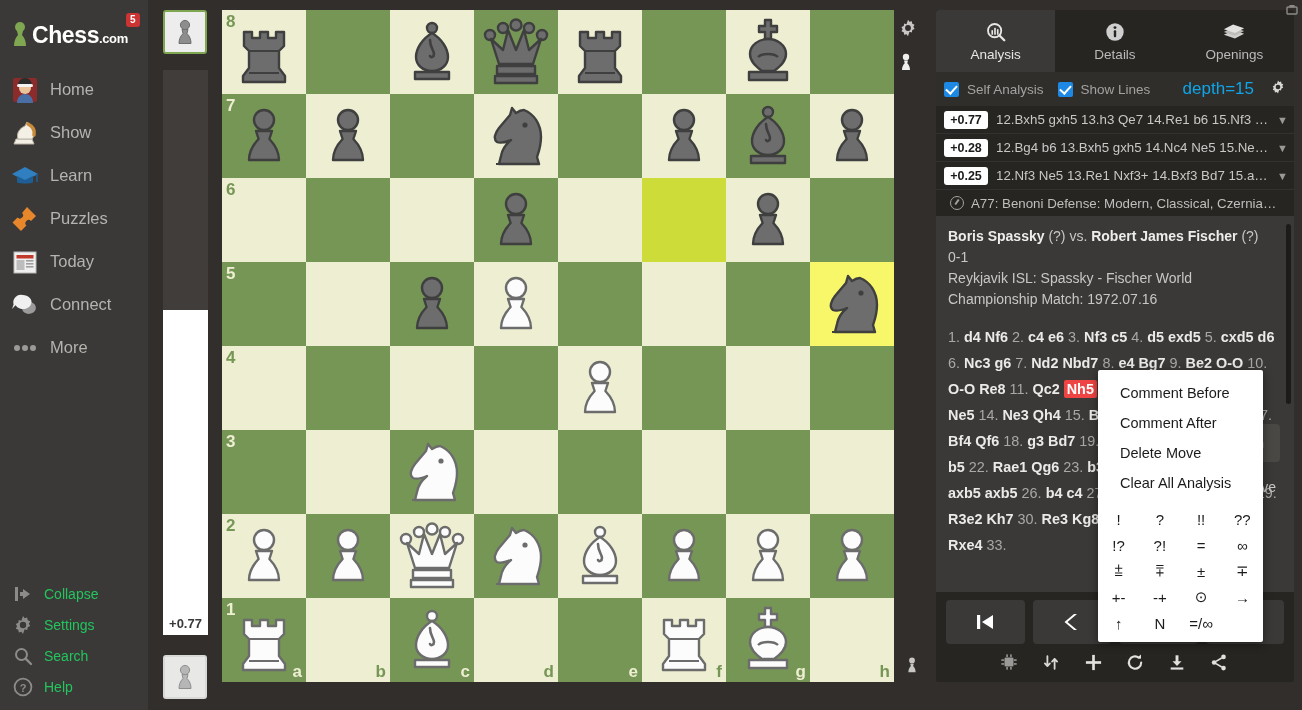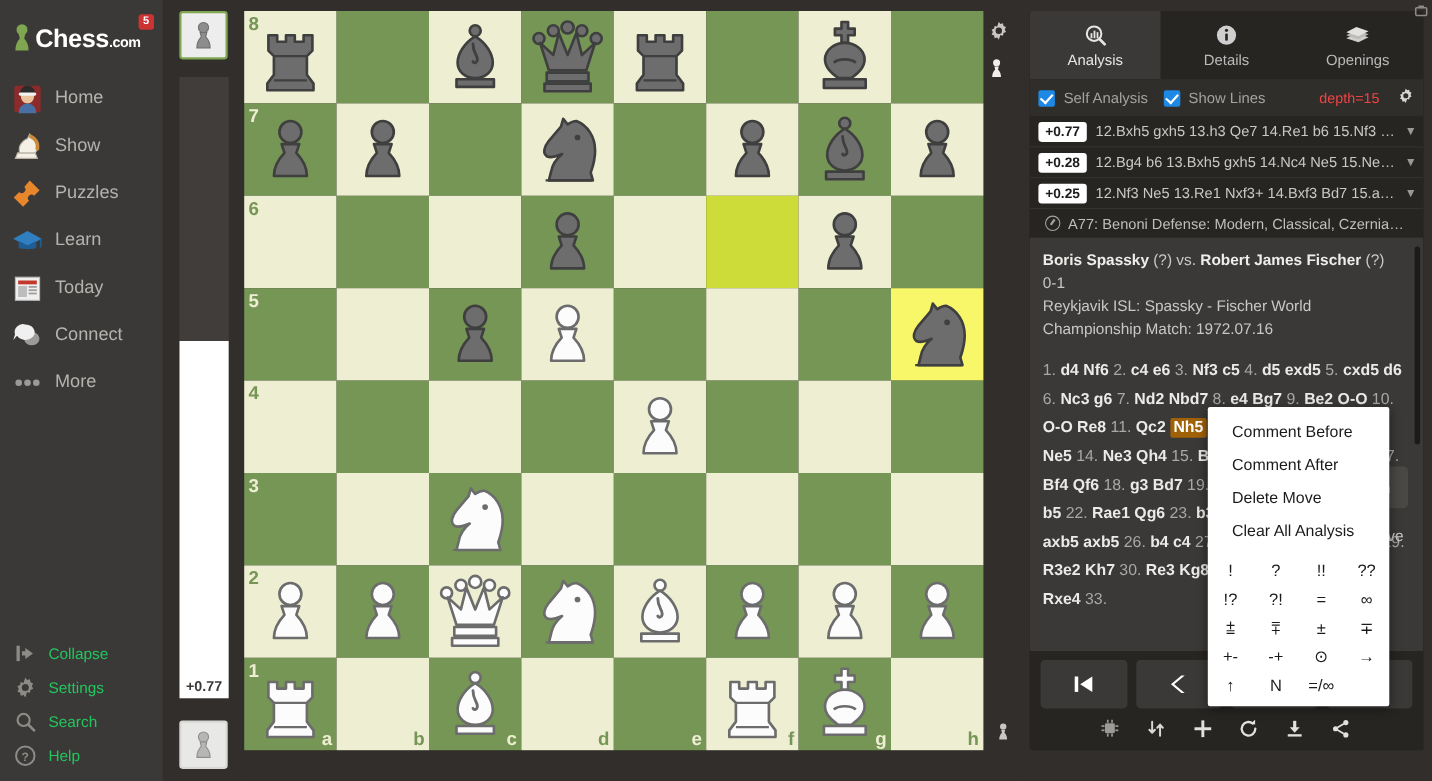--- a/index.html
+++ b/index.html
@@ -101,41 +101,41 @@
   .tab { flex: 1; display: flex; flex-direction: column; align-items: center; justify-content: center; cursor: pointer; gap: 4px;}
   .tab.active { background: #3b3937; }
   .tab-ico { height: 22px; display:flex; align-items:center; }
   .tab-label { color: #bababa; font-size: 13.5px; }
   .tab.active .tab-label { color: #e6e6e6; }
 
   .optsrow { display: flex; align-items: center; height: 34px; background:#302e2b; padding: 0 8px; gap: 8px; }
   .cbx { width: 15px; height: 15px; background: #1e88e5; border-radius: 2px; position: relative; flex:0 0 15px;}
   .cbx::after { content:""; position:absolute; left:4px; top:1px; width:5px; height:9px; border:solid #fff; border-width:0 2px 2px 0; transform: rotate(42deg); }
   .opt-label { color: #a3a2a0; font-size: 13.5px; margin-right: 6px; }
-  .depth { color: #ef4444; font-size: 13px; margin-left: auto; margin-right: 8px; }
+  .depth { color: #0ea5e9; font-size: 17px; margin-left: auto; margin-right: 8px; }
 
   .lines { background: #272522; }
   .line-row { display: flex; align-items: center; height: 28px; padding: 0 6px 0 8px; border-bottom: 1px solid #343230; }
   .line-score {
     background: #fff; color: #1c1b19; font-size: 12.5px; font-weight: bold;
     border-radius: 3px; padding: 2px 5px; min-width: 44px; text-align:center; flex:0 0 auto;
   }
   .line-moves { color: #c9c8c6; font-size: 13.3px; margin-left: 8px; white-space: nowrap; overflow: hidden; text-overflow: ellipsis; flex: 1; }
   .caret { color: #9a9997; font-size: 11px; margin-left: 4px; }
   .opening-row { display: flex; align-items: center; height: 26px; padding: 0 8px 0 14px; }
   .opening-ico { width: 14px; height: 14px; border: 1.5px solid #a5a3a0; border-radius: 50%; margin-right: 7px; position:relative; flex:0 0 14px;}
   .opening-ico::after{content:"";position:absolute;left:5px;top:2px;width:2px;height:6px;background:#a5a3a0;transform:rotate(35deg);}
   .opening-text { color: #c0bfbd; font-size: 13.3px; white-space: nowrap; overflow: hidden; text-overflow: ellipsis; }
 
   .gamebody { background: #3b3937; flex: 1; position: relative; padding: 10px 12px 0 12px; overflow: hidden;}
   .ginfo { color: #c8c7c5; font-size: 14px; line-height: 21px; }
   .ginfo b { color: #ededeb; }
   .pgn { margin-top: 14px; color: #a9a8a6; font-size: 14.4px; line-height: 26px; }
   .pgn .mv { color: #eceae8; font-weight: bold; }
-  .pgn .cur { background: #a16207; color: #fff; padding: 1px 3px; border-radius: 2px; font-weight: bold;}
+  .pgn .cur { background: #ef4444; color: #fff; padding: 1px 3px; border-radius: 2px; font-weight: bold;}
   .vscroll { position: absolute; right: 3px; top: 8px; width: 5px; height: 180px; background: #1c1b19; border-radius: 3px; }
 
   .actions { position: absolute; right: 14px; bottom: 94px; display:flex; flex-direction:column; align-items:flex-end; gap: 14px;}
   .btn-run {
     background: #4a4845; color: #e2e1df; font-size: 14px; border-radius: 4px;
     padding: 9px 16px; display:flex; align-items:center; gap:8px; cursor:pointer;
   }
   .btn-save { color: #c9c8c6; font-size: 14px; display:flex; align-items:center; gap:8px; cursor:pointer; padding-right:4px;}
 
   .navbar { height: 90px; background: #272522; position: relative; }
@@ -198,35 +198,35 @@
             <path d="M8 21 c-2-6 2-11 7-13 l2-4 2 3 c4 2 6 6 5 11 l-2 3z" fill="#f5f0e6" stroke="#b9b2a4"></path>
             <path d="M18 6 c4 2 7 6 6 11" fill="none" stroke="#c98a3a" stroke-width="3.5" stroke-linecap="round"></path>
           </svg>
         </span>
         <span class="nav-label">Show</span>
       </div>
 
       <div class="nav-item">
         <span class="nav-ico">
           <svg width="30" height="30" viewBox="0 0 30 30">
-            <path d="M15 3 l9 9 -5 5 a3.2 3.2 0 1 0 -4.6 4.6 L9 27 0.5 18.5 l5-5 a3.2 3.2 0 1 0 4.6-4.6z" transform="translate(2,0)" fill="#e8862c"></path>
-          </svg>
-        </span>
-        <span class="nav-label">Puzzles</span>
+            <path d="M15 6 L28 13 L15 20 L2 13z" fill="#2f7fc1"></path>
+            <path d="M7 15 v6 c0 2 16 2 16 0 v-6 l-8 4z" fill="#1f5e94"></path>
+            <path d="M27 13 v8" stroke="#1f5e94" stroke-width="1.6"></path>
+          </svg>
+        </span>
+        <span class="nav-label">Learn</span>
       </div>
 
       <div class="nav-item">
         <span class="nav-ico">
           <svg width="30" height="30" viewBox="0 0 30 30">
-            <path d="M15 6 L28 13 L15 20 L2 13z" fill="#2f7fc1"></path>
-            <path d="M7 15 v6 c0 2 16 2 16 0 v-6 l-8 4z" fill="#1f5e94"></path>
-            <path d="M27 13 v8" stroke="#1f5e94" stroke-width="1.6"></path>
-          </svg>
-        </span>
-        <span class="nav-label">Learn</span>
+            <path d="M15 3 l9 9 -5 5 a3.2 3.2 0 1 0 -4.6 4.6 L9 27 0.5 18.5 l5-5 a3.2 3.2 0 1 0 4.6-4.6z" transform="translate(2,0)" fill="#e8862c"></path>
+          </svg>
+        </span>
+        <span class="nav-label">Puzzles</span>
       </div>
 
       <div class="nav-item">
         <span class="nav-ico">
           <svg width="30" height="30" viewBox="0 0 30 30">
             <rect x="4" y="5" width="22" height="21" fill="#efefef" stroke="#b9b9b9"></rect>
             <rect x="6.5" y="8" width="17" height="3.5" fill="#c0392b"></rect>
             <rect x="6.5" y="13" width="8" height="10" fill="#bdbdbd"></rect>
             <rect x="16" y="13" width="7.5" height="1.6" fill="#9e9e9e"></rect>
             <rect x="16" y="16" width="7.5" height="1.6" fill="#9e9e9e"></rect>

